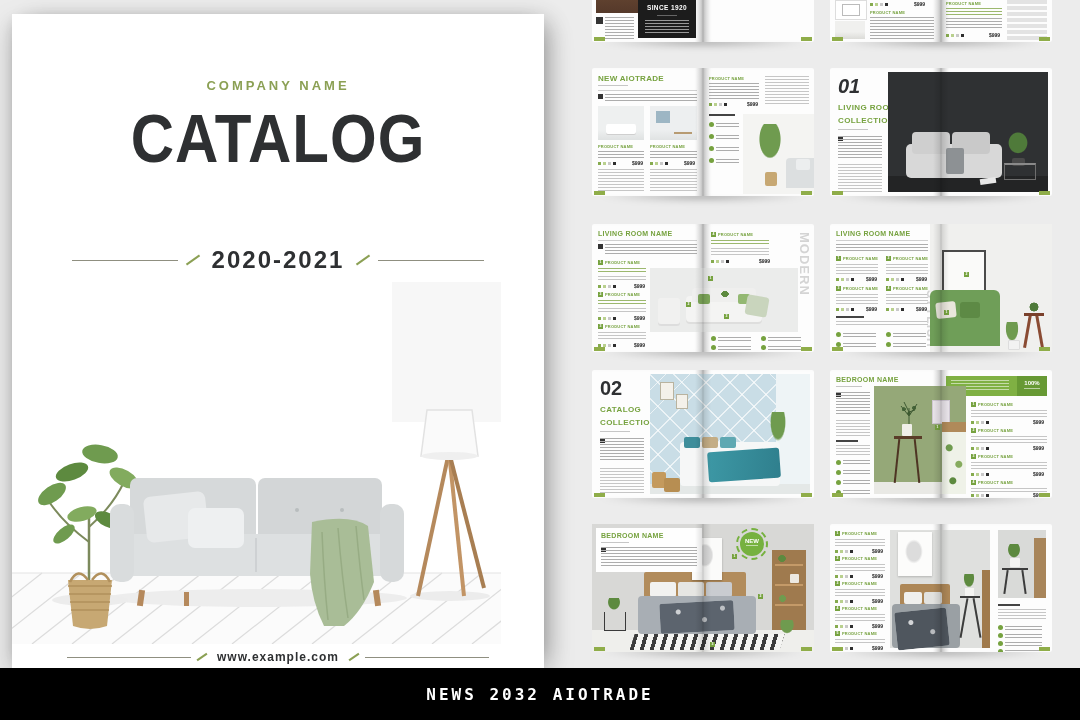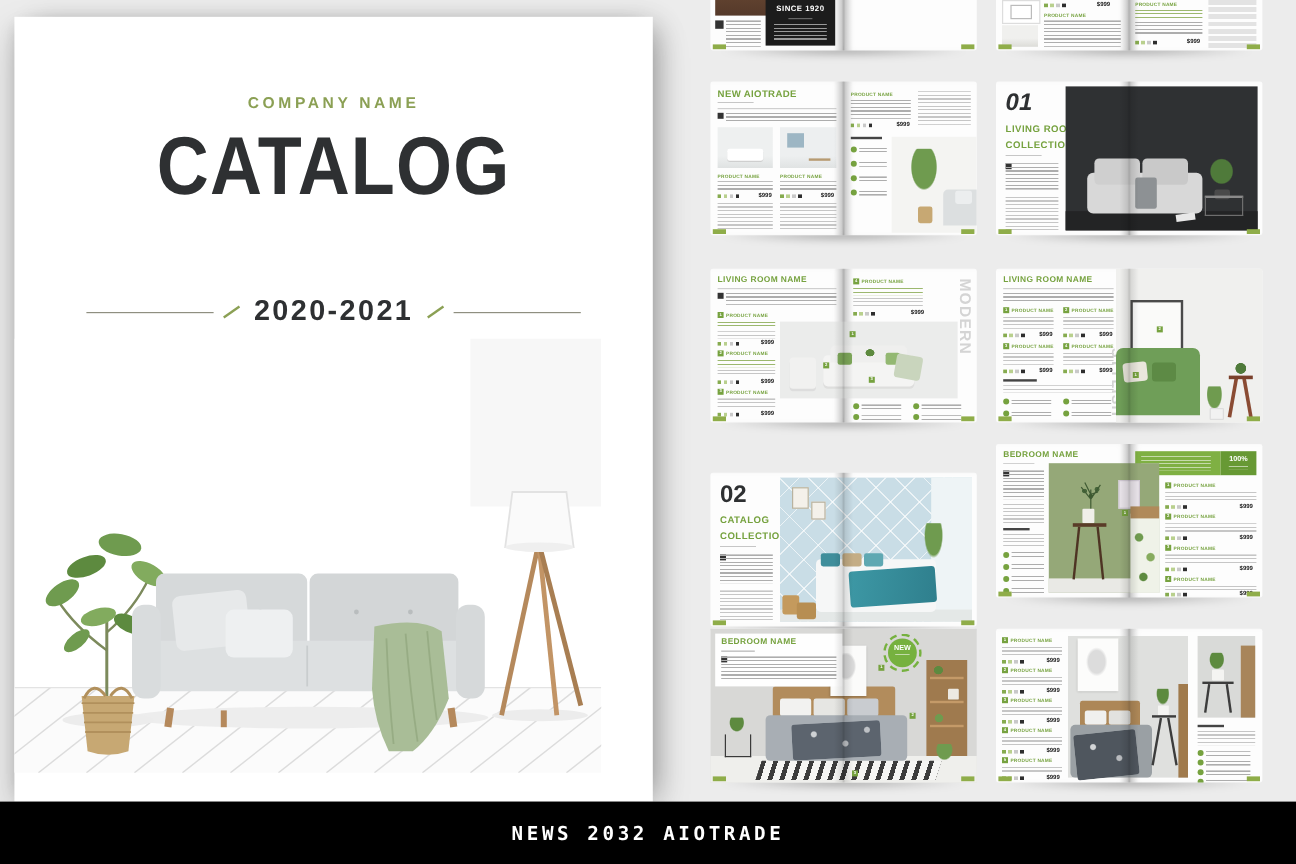--- a/index.html
+++ b/index.html
@@ -145,20 +145,27 @@
     <g>
       <line x1="437" y1="170" x2="406" y2="314" stroke="#b5895c" stroke-width="4"></line>
       <line x1="437" y1="170" x2="452" y2="314" stroke="#c29465" stroke-width="4"></line>
       <line x1="437" y1="170" x2="472" y2="306" stroke="#a87e52" stroke-width="4"></line>
       <line x1="437" y1="150" x2="437" y2="176" stroke="#9c7648" stroke-width="2"></line>
       <path d="M415 128 L460 128 L466 174 L409 174 Z" fill="#fafafa" stroke="#e2e2e2" stroke-width="1.5"></path>
       <ellipse cx="437.5" cy="174" rx="28.5" ry="4" fill="#efefef"></ellipse>
     </g>
   </svg>
 
+  <div class="rule-row site-row">
+    <div class="ln"></div>
+    <div class="slash"></div>
+    <div class="site">www.example.com</div>
+    <div class="slash"></div>
+    <div class="ln"></div>
+  </div>
 </div>
 
 <div class="grid">
 
   <div class="spread" style="left:32px;top:-86px;">
     <div class="sheet">
       <div class="page l">
         <div class="abs" style="left:4px;top:0;width:71px;height:99px;background:linear-gradient(#8a6a4e,#6b4a34 70%,#55392a);"></div>
         <div class="abs" style="left:4px;top:103px;width:7px;height:7px;background:#333;"></div>
         <div class="abs gk" style="left:13px;top:103px;width:29px;height:22px;"></div>
@@ -445,21 +452,21 @@
         <div style="position:absolute;left:98px;bottom:39px;width:12px;height:12px;background:radial-gradient(#4f7a3a 0 50%,transparent 56%);"></div>
         <div class="numsq" style="position:absolute;left:34px;top:48px;">2</div>
         <div class="numsq" style="position:absolute;left:14px;top:86px;">1</div>
       </div>
       <div class="fold"></div>
     </div>
     <div class="tab lft"></div>
     <div class="tab rgt"></div>
   </div>
 
-  <div class="spread" style="left:32px;top:370px;margin-top:24px;">
+  <div class="spread" style="left:32px;top:370px;">
     <div class="sheet">
       <div class="page l">
         <div class="abs bignum" style="left:8px;top:8px;">02</div>
         <div class="abs coll" style="left:8px;top:35px;">CATALOG</div>
         <div class="abs coll" style="left:8px;top:48px;">COLLECTION</div>
         <div class="abs gk2" style="left:8px;top:61px;width:30px;height:2px;"></div>
         <div class="abs" style="left:8px;top:68px;width:5px;height:5px;background:#333;"></div>
         <div class="abs gk" style="left:8px;top:68px;width:44px;height:24px;"></div>
         <div class="abs gk2" style="left:8px;top:98px;width:44px;height:26px;"></div>
       </div>

